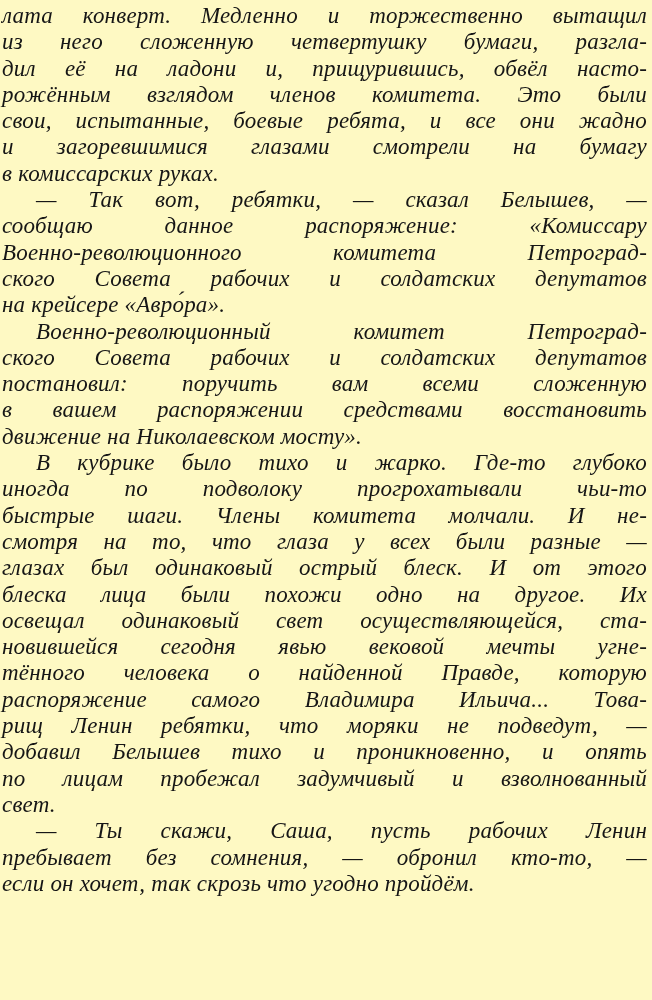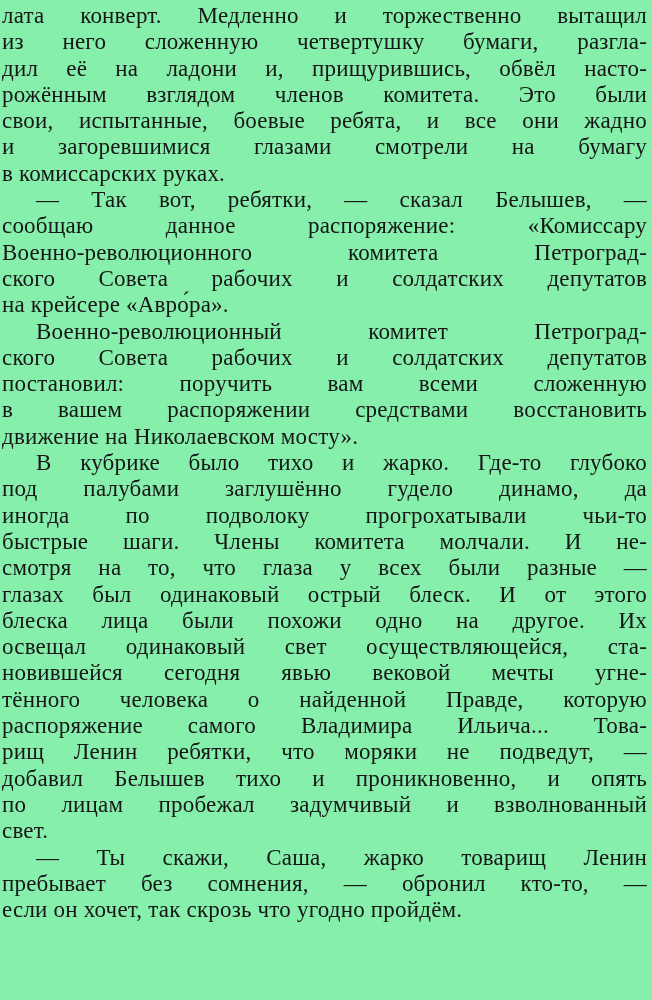--- a/index.html
+++ b/index.html
@@ -8,25 +8,26 @@
   }
   body {
     background: #e9e9e7;
     font-family: "Liberation Serif", "DejaVu Serif", serif;
   }
   .page {
     position: relative;
     width: 652px;
     height: 1000px;
     margin: 0 auto;
-    background: #86efac;
+    background: #fef9c3;
     color: #161616;
     box-sizing: border-box;
     padding: 3px 5px 0 2px;
     overflow: hidden;
+    font-style: italic;
   }
   .text {
     font-size: 23px;
     line-height: 26.3px;
     letter-spacing: 0.2px;
   }
   .para {
     margin: 0;
   }
   .line {
@@ -65,36 +66,35 @@
       </div>
       <div class="para">
         <div class="line indent">Военно-революционный комитет Петроград-</div>
         <div class="line">ского Совета рабочих и солдатских депутатов</div>
         <div class="line">постановил: поручить вам всеми сложенную</div>
         <div class="line">в вашем распоряжении средствами восстановить</div>
         <div class="line last">движение на Николаевском мосту».</div>
       </div>
       <div class="para">
         <div class="line indent">В кубрике было тихо и жарко. Где-то глубоко</div>
-        <div class="line">под палубами заглушённо гудело динамо, да</div>
         <div class="line">иногда по подволоку прогрохатывали чьи-то</div>
         <div class="line">быстрые шаги. Члены комитета молчали. И не-</div>
         <div class="line">смотря на то, что глаза у всех были разные —</div>
         <div class="line">глазах был одинаковый острый блеск. И от этого</div>
         <div class="line">блеска лица были похожи одно на другое. Их</div>
         <div class="line">освещал одинаковый свет осуществляющейся, ста-</div>
         <div class="line">новившейся сегодня явью вековой мечты угне-</div>
         <div class="line">тённого человека о найденной Правде, которую</div>
       </div>
       <div class="para">
         <div class="line">распоряжение самого Владимира Ильича... Това-</div>
         <div class="line">рищ Ленин ребятки, что моряки не подведут, —</div>
         <div class="line">добавил Белышев тихо и проникновенно, и опять</div>
         <div class="line">по лицам пробежал задумчивый и взволнованный</div>
         <div class="line last">свет.</div>
       </div>
       <div class="para">
-        <div class="line indent">— Ты скажи, Саша, жарко товарищ Ленин</div>
+        <div class="line indent">— Ты скажи, Саша, пусть рабочих Ленин</div>
         <div class="line">пребывает без сомнения, — обронил кто-то, —</div>
         <div class="line last">если он хочет, так скрозь что угодно пройдём.</div>
       </div>
     </div>
 </div>
 
 </body></html>

